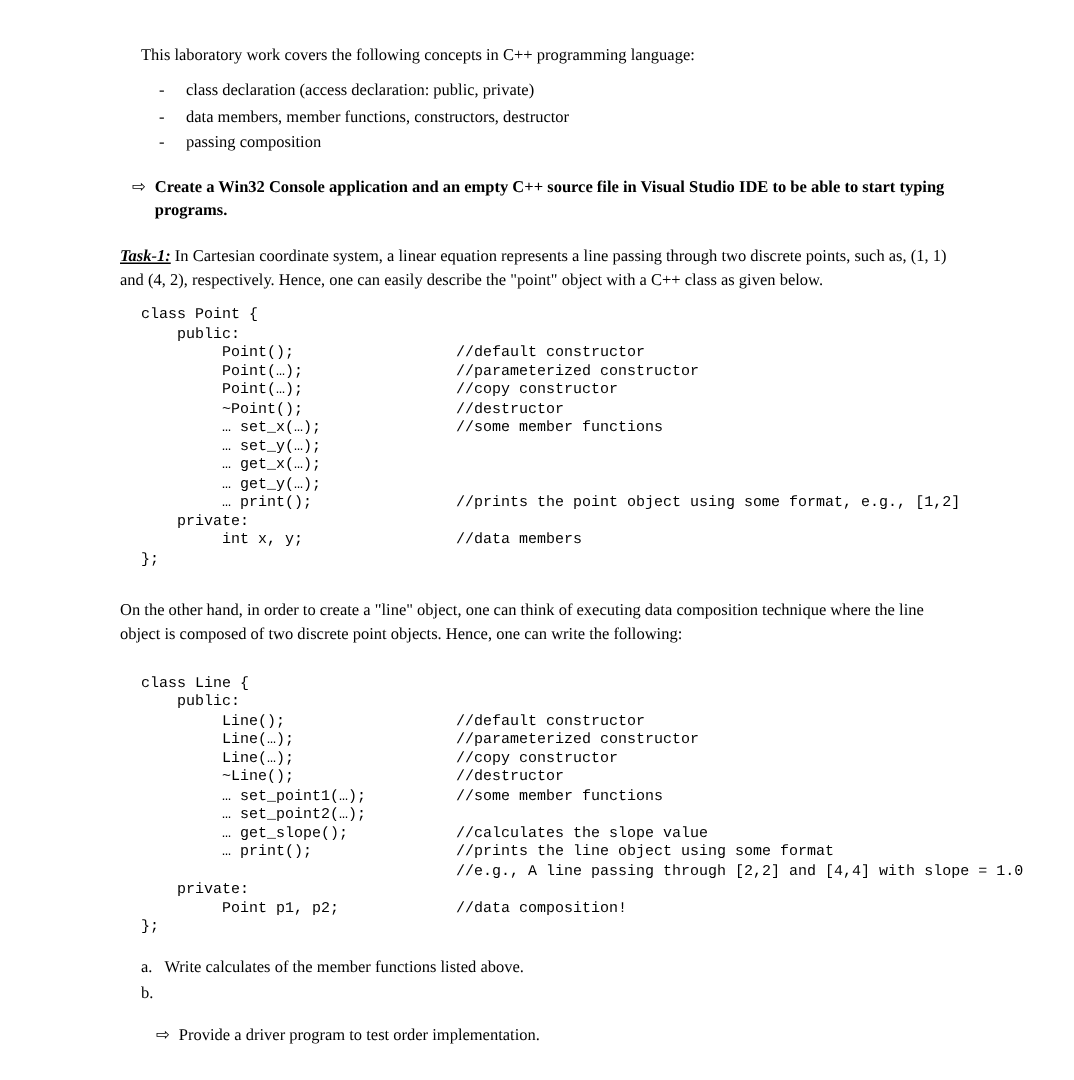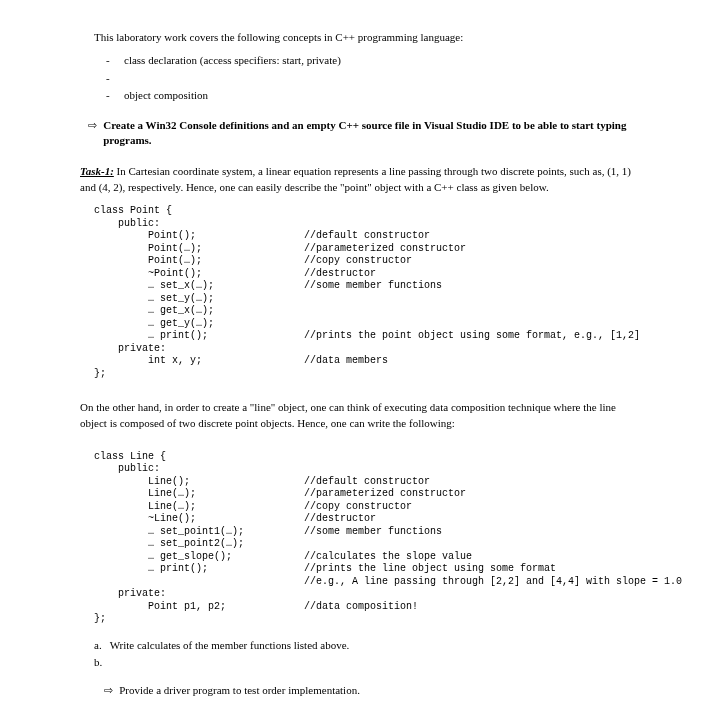--- a/index.html
+++ b/index.html
@@ -35,34 +35,35 @@
   .arrow-glyph { font-weight: normal; }
 </style>
 </head>
 <body>
 
 <div class="intro">This laboratory work covers the following concepts in C++ programming language:</div>
 
 <div class="bullets">
   <div class="bullet-row">
     <div class="bullet-dash">-</div>
-    <div>class declaration (access specifiers: start, private)</div>
+    <div>class declaration (access declaration: public, private)</div>
   </div>
   <div class="bullet-row">
     <div class="bullet-dash">-</div>
+    <div>data members, member functions, constructors, destructor</div>
   </div>
   <div class="bullet-row">
     <div class="bullet-dash">-</div>
-    <div>object composition</div>
+    <div>passing composition</div>
   </div>
 </div>
 
 <div class="arrow-line">
   <span class="arrow-glyph">⇨</span>
-  <span>Create a Win32 Console definitions and an empty C++ source file in Visual Studio IDE to be able to start typing programs.</span>
+  <span>Create a Win32 Console application and an empty C++ source file in Visual Studio IDE to be able to start typing programs.</span>
 </div>
 
 <div class="task-p">
   <span class="task-head">Task-1:</span><span> In Cartesian coordinate system, a linear equation represents a line passing through two discrete points, such as, (1, 1) and (4, 2), respectively. Hence, one can easily describe the "point" object with a C++ class as given below.</span>
 </div>
 
 <div class="code-block">class Point {
     public:
          Point();                  //default constructor
          Point(…);                 //parameterized constructor

